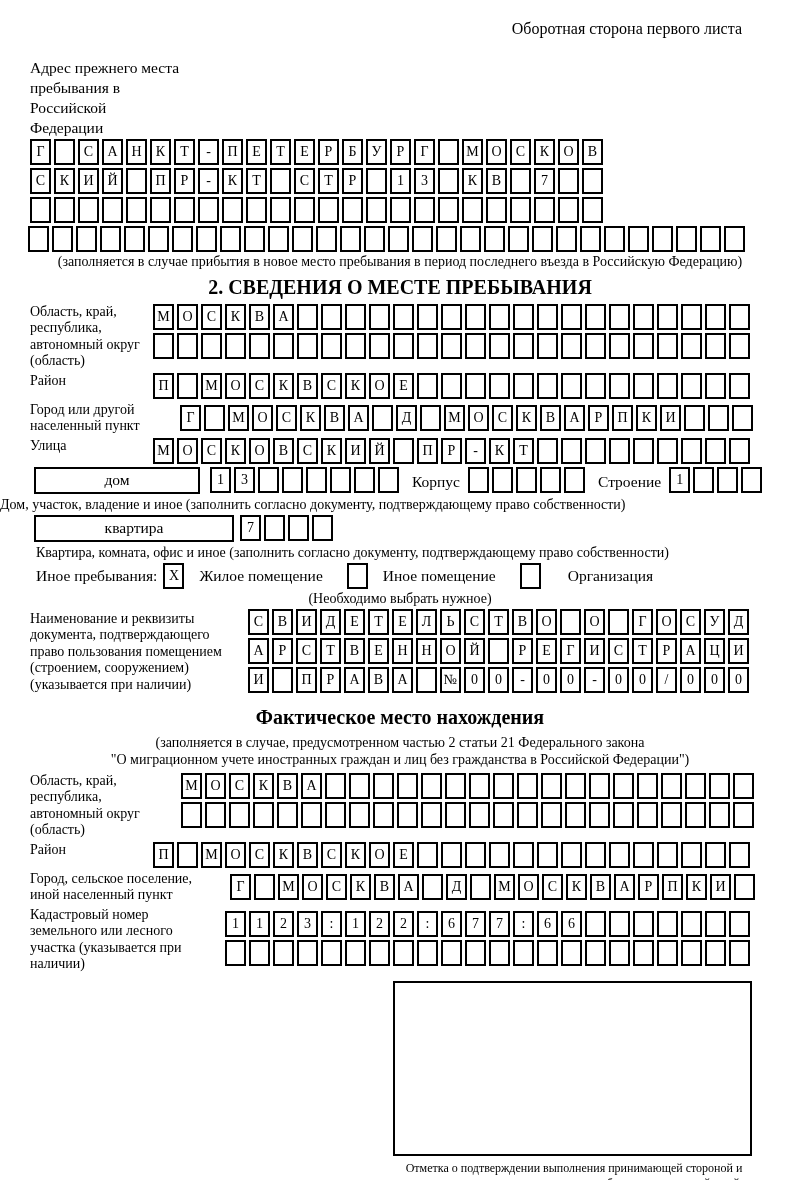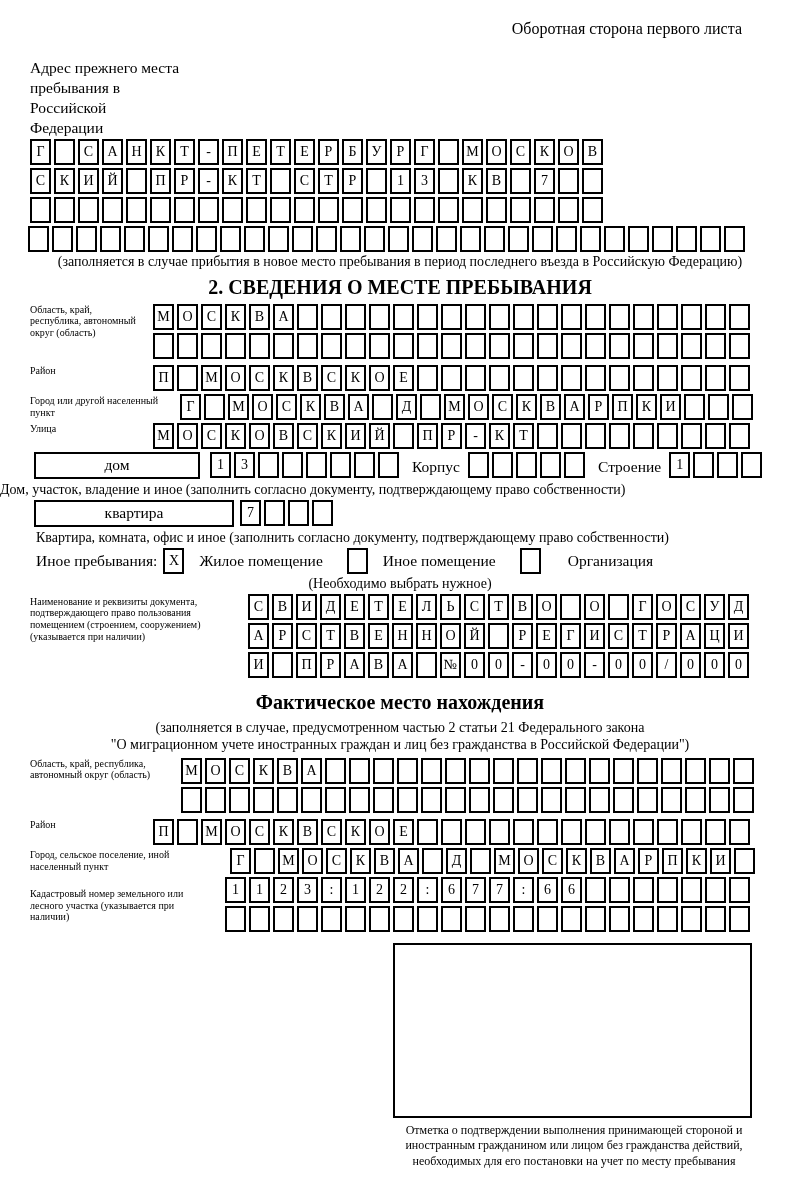--- a/index.html
+++ b/index.html
@@ -20,21 +20,21 @@
 
   .prev-block { display:flex; margin:18px 0 0 30px;flex-direction:column; }
   .prev-label { width:152px; font-size:15.5px; line-height:1.3; padding-top:2px; }
   .fullrow { margin-left:28px; margin-top:0; }
 
   .note { text-align:center; font-size:14px; margin:2px 0 2px; }
   .h-bold { text-align:center; font-weight:bold; font-size:20px; margin:6px 0 5px; }
 
   .frow { display:flex; margin:0 0 3px 30px; }
   .frow.vcenter { align-items:center; }
-  .flabel { font-size:10px; line-height:1.18; padding-right:13px; }
+  .flabel { font-size:14px; line-height:1.18; padding-right:13px; }
   .w-reg  { width:123px; }
   .w-city { width:150px; }
   .w-reg2 { width:151px; }
   .w-city2{ width:200px; }
   .w-cad  { width:195px; }
   .w-doc  { width:218px; padding-top:2px; }
 
   .bigrect {
     border:2px solid #000; height:27px; display:flex;
     align-items:center; justify-content:center; font-size:15.5px;

